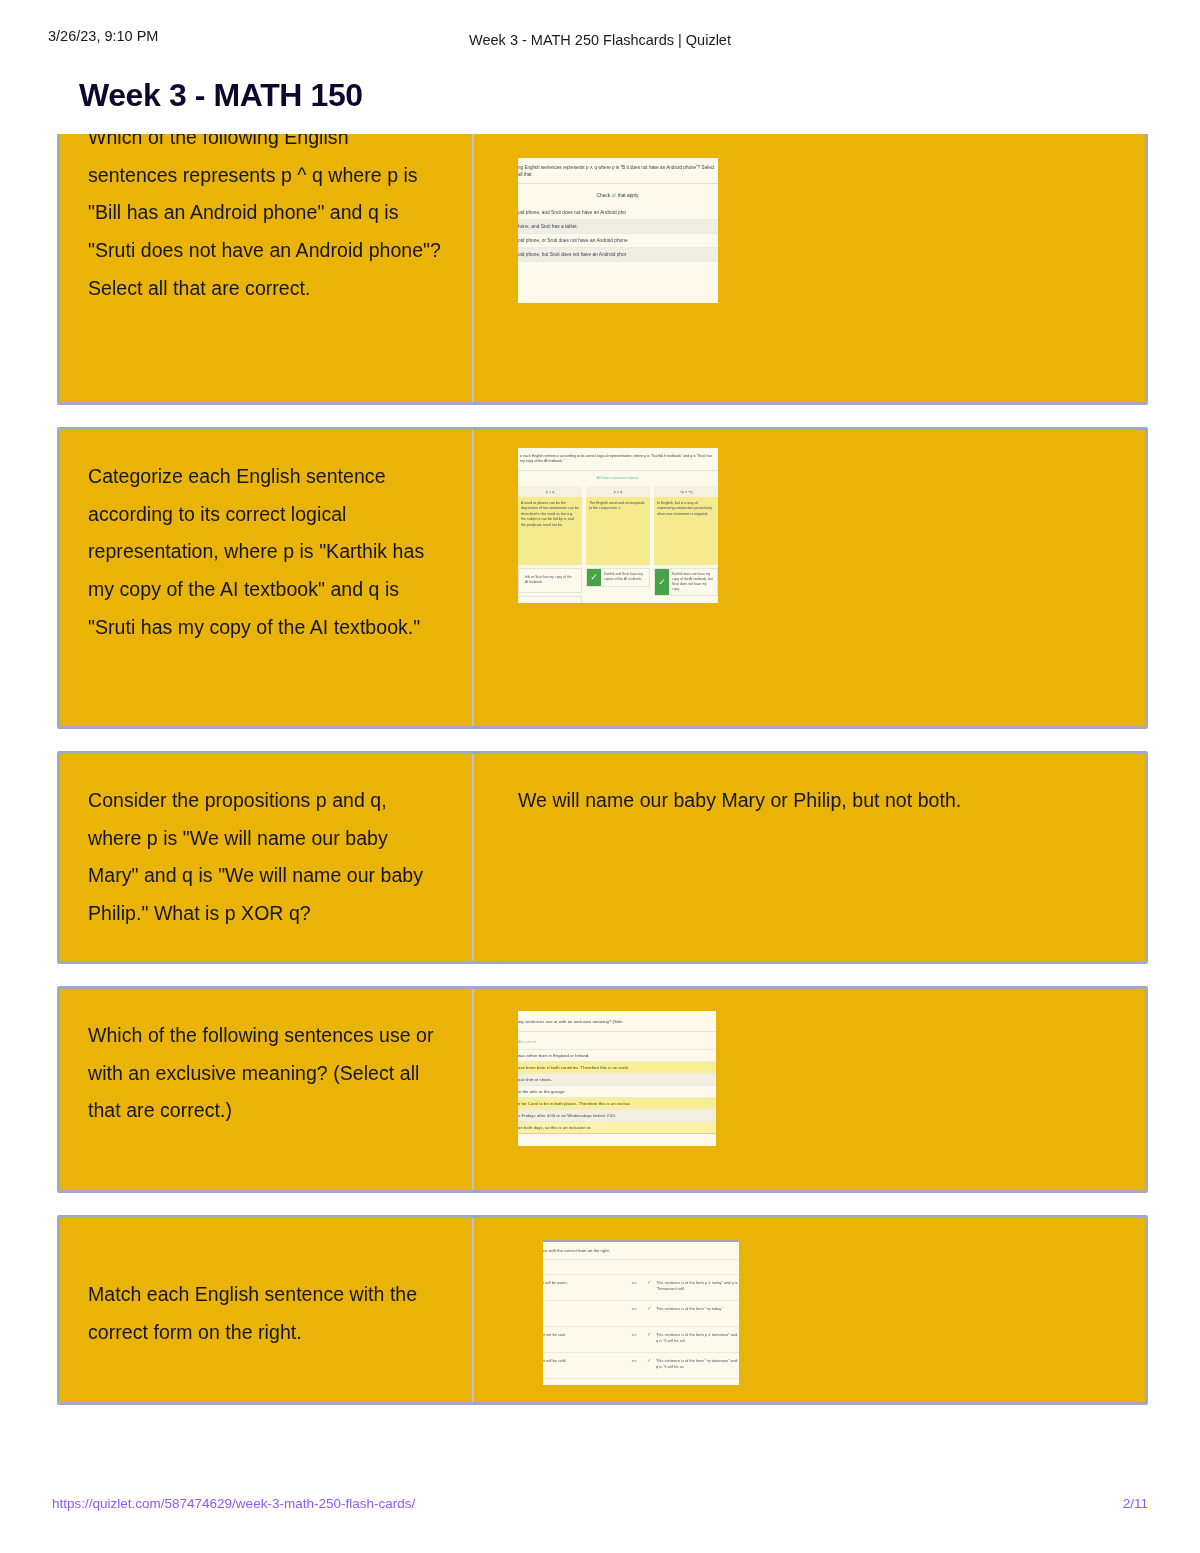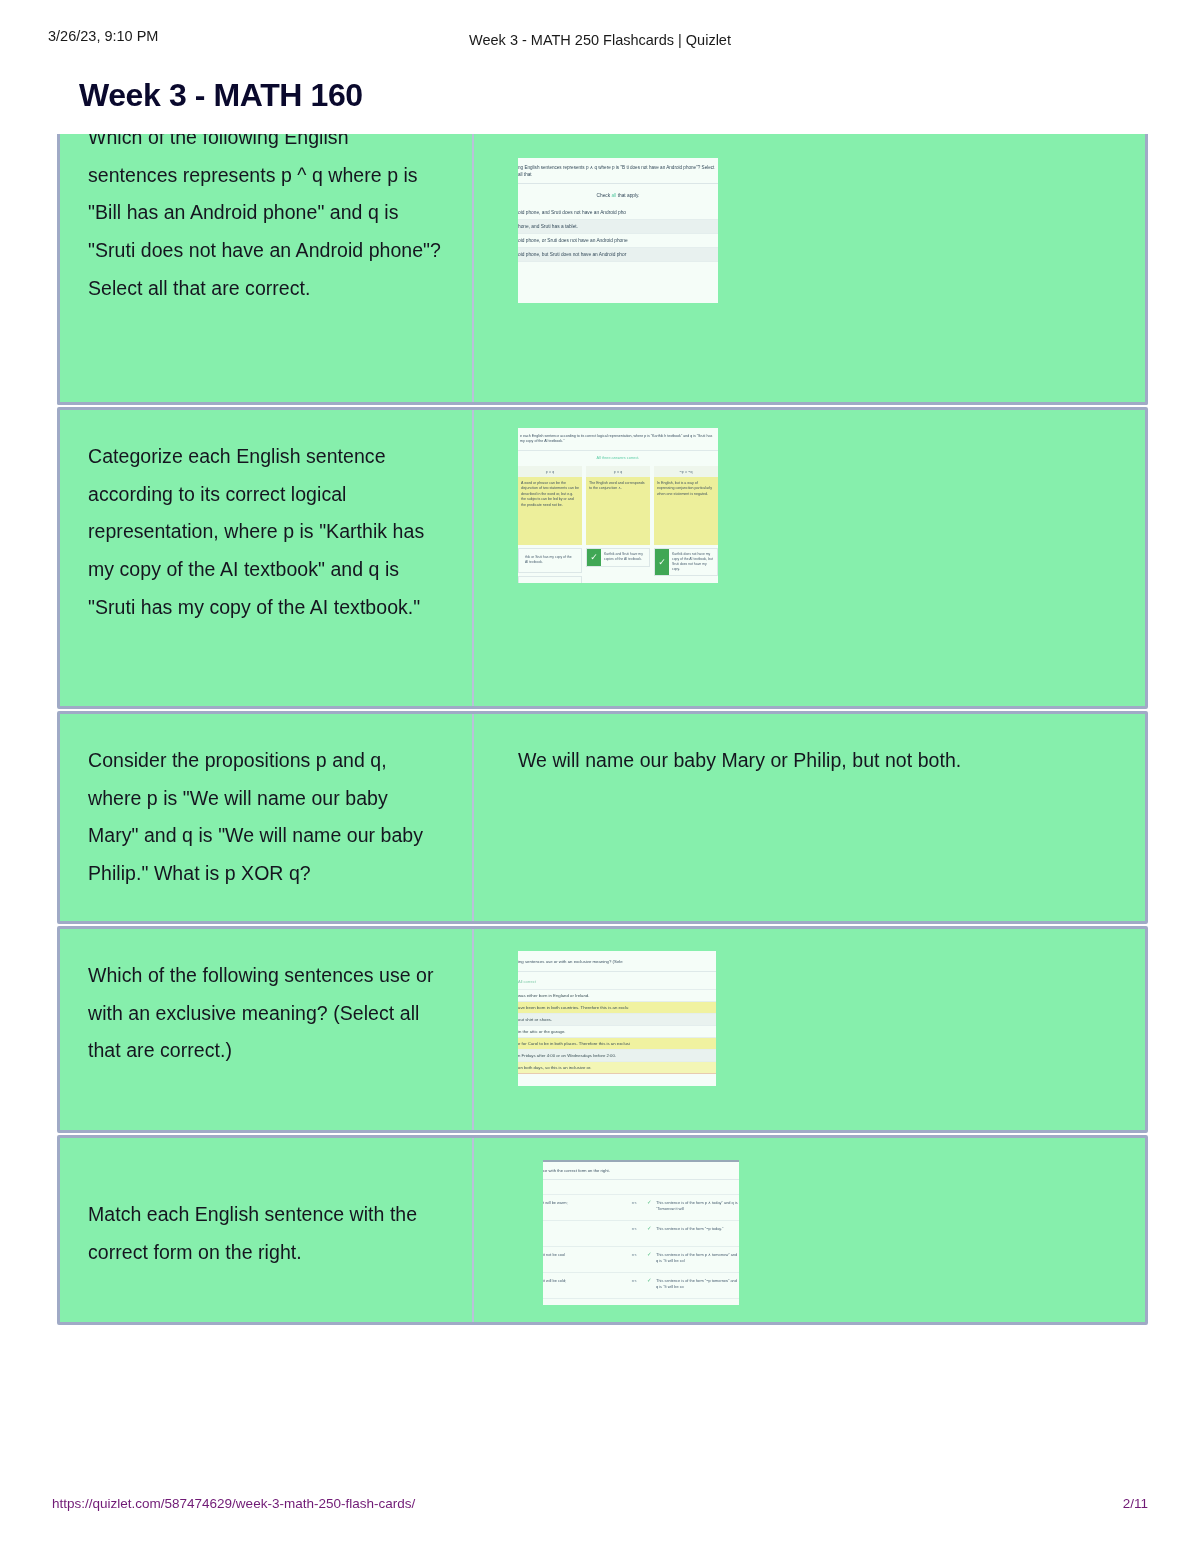--- a/index.html
+++ b/index.html
@@ -58,24 +58,24 @@
     position: absolute;
     top: 134px;
     left: 57px;
     width: 1091px;
   }
   .card {
     position: relative;
     box-sizing: border-box;
     border: 3px solid #a0aac6;
     border-radius: 2px;
-    background: #86efac;
+    background: #eab308;
     display: flex;
     overflow: hidden;
-    margin-bottom: 2px;
+    margin-bottom: 22px;
   }
   .card.clipped-top {
     border-top: none;
     border-top-left-radius: 0;
     border-top-right-radius: 0;
   }
   .card-term {
     box-sizing: border-box;
     width: 414px;
     flex: 0 0 414px;
@@ -159,34 +159,34 @@
   .t4 .t-right { flex: 1 1 auto; line-height: 1.5; }
 
   
   .print-footer {
     position: absolute;
     bottom: 37px;
     left: 0;
     width: 1200px;
     height: 20px;
     font-size: 13.5px;
-    color: #701a75;
+    color: #8b5cf6;
   }
   .print-footer .pf-url { position: absolute; left: 52px; top: 0; white-space: nowrap; }
   .print-footer .pf-page { position: absolute; right: 52px; top: 0; white-space: nowrap; }
 </style>
 </head>
 <body>
 
 <div class="print-header">
   <span class="ph-date">3/26/23, 9:10 PM</span>
   <span class="ph-title">Week 3 - MATH 250 Flashcards | Quizlet</span>
 </div>
 
-<div class="page-title">Week 3 - MATH 160</div>
+<div class="page-title">Week 3 - MATH 150</div>
 
 <div class="cards">
 
   <div class="card clipped-top" style="height:271px;">
     <div class="card-term">
       <div class="term-text" style="position:relative; top:-43px;">Which of the following English sentences represents p ^ q where p is "Bill has an Android phone" and q is "Sruti does not have an Android phone"? Select all that are correct.</div>
     </div>
     <div class="card-def">
 
       <div class="thumb t1 thumb-blurwrap" style="position:relative; top:-4px;">

